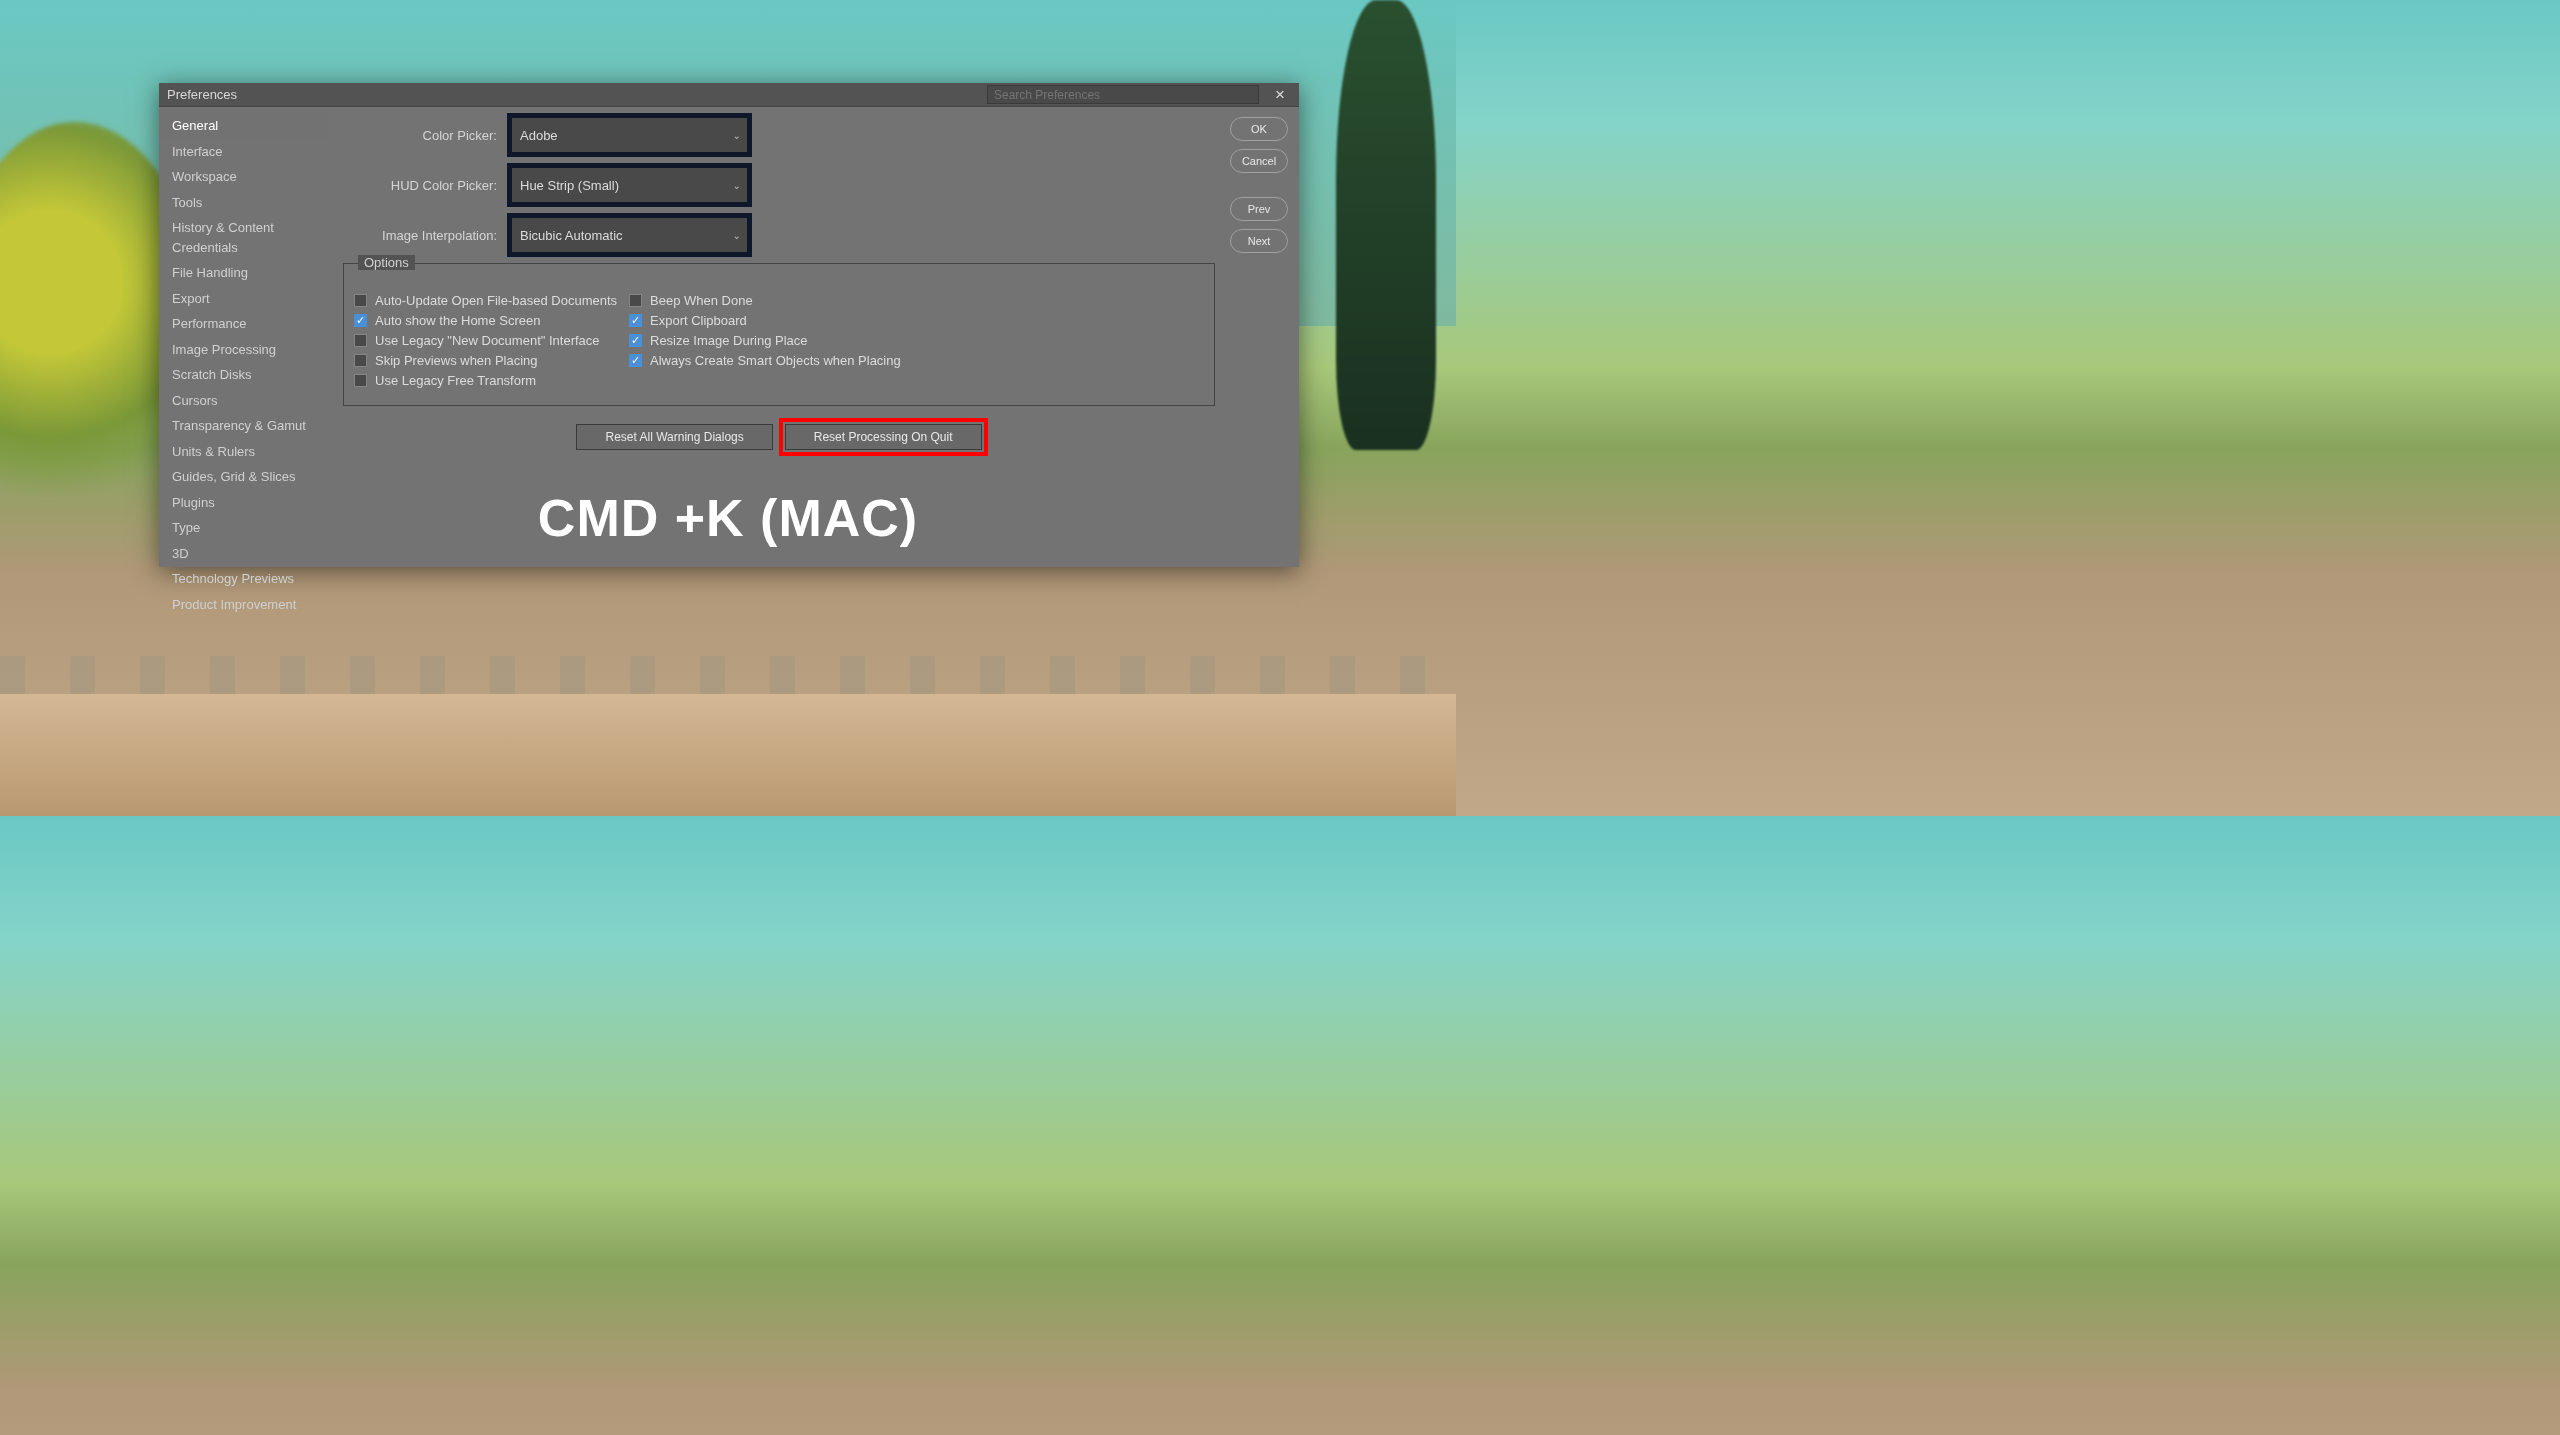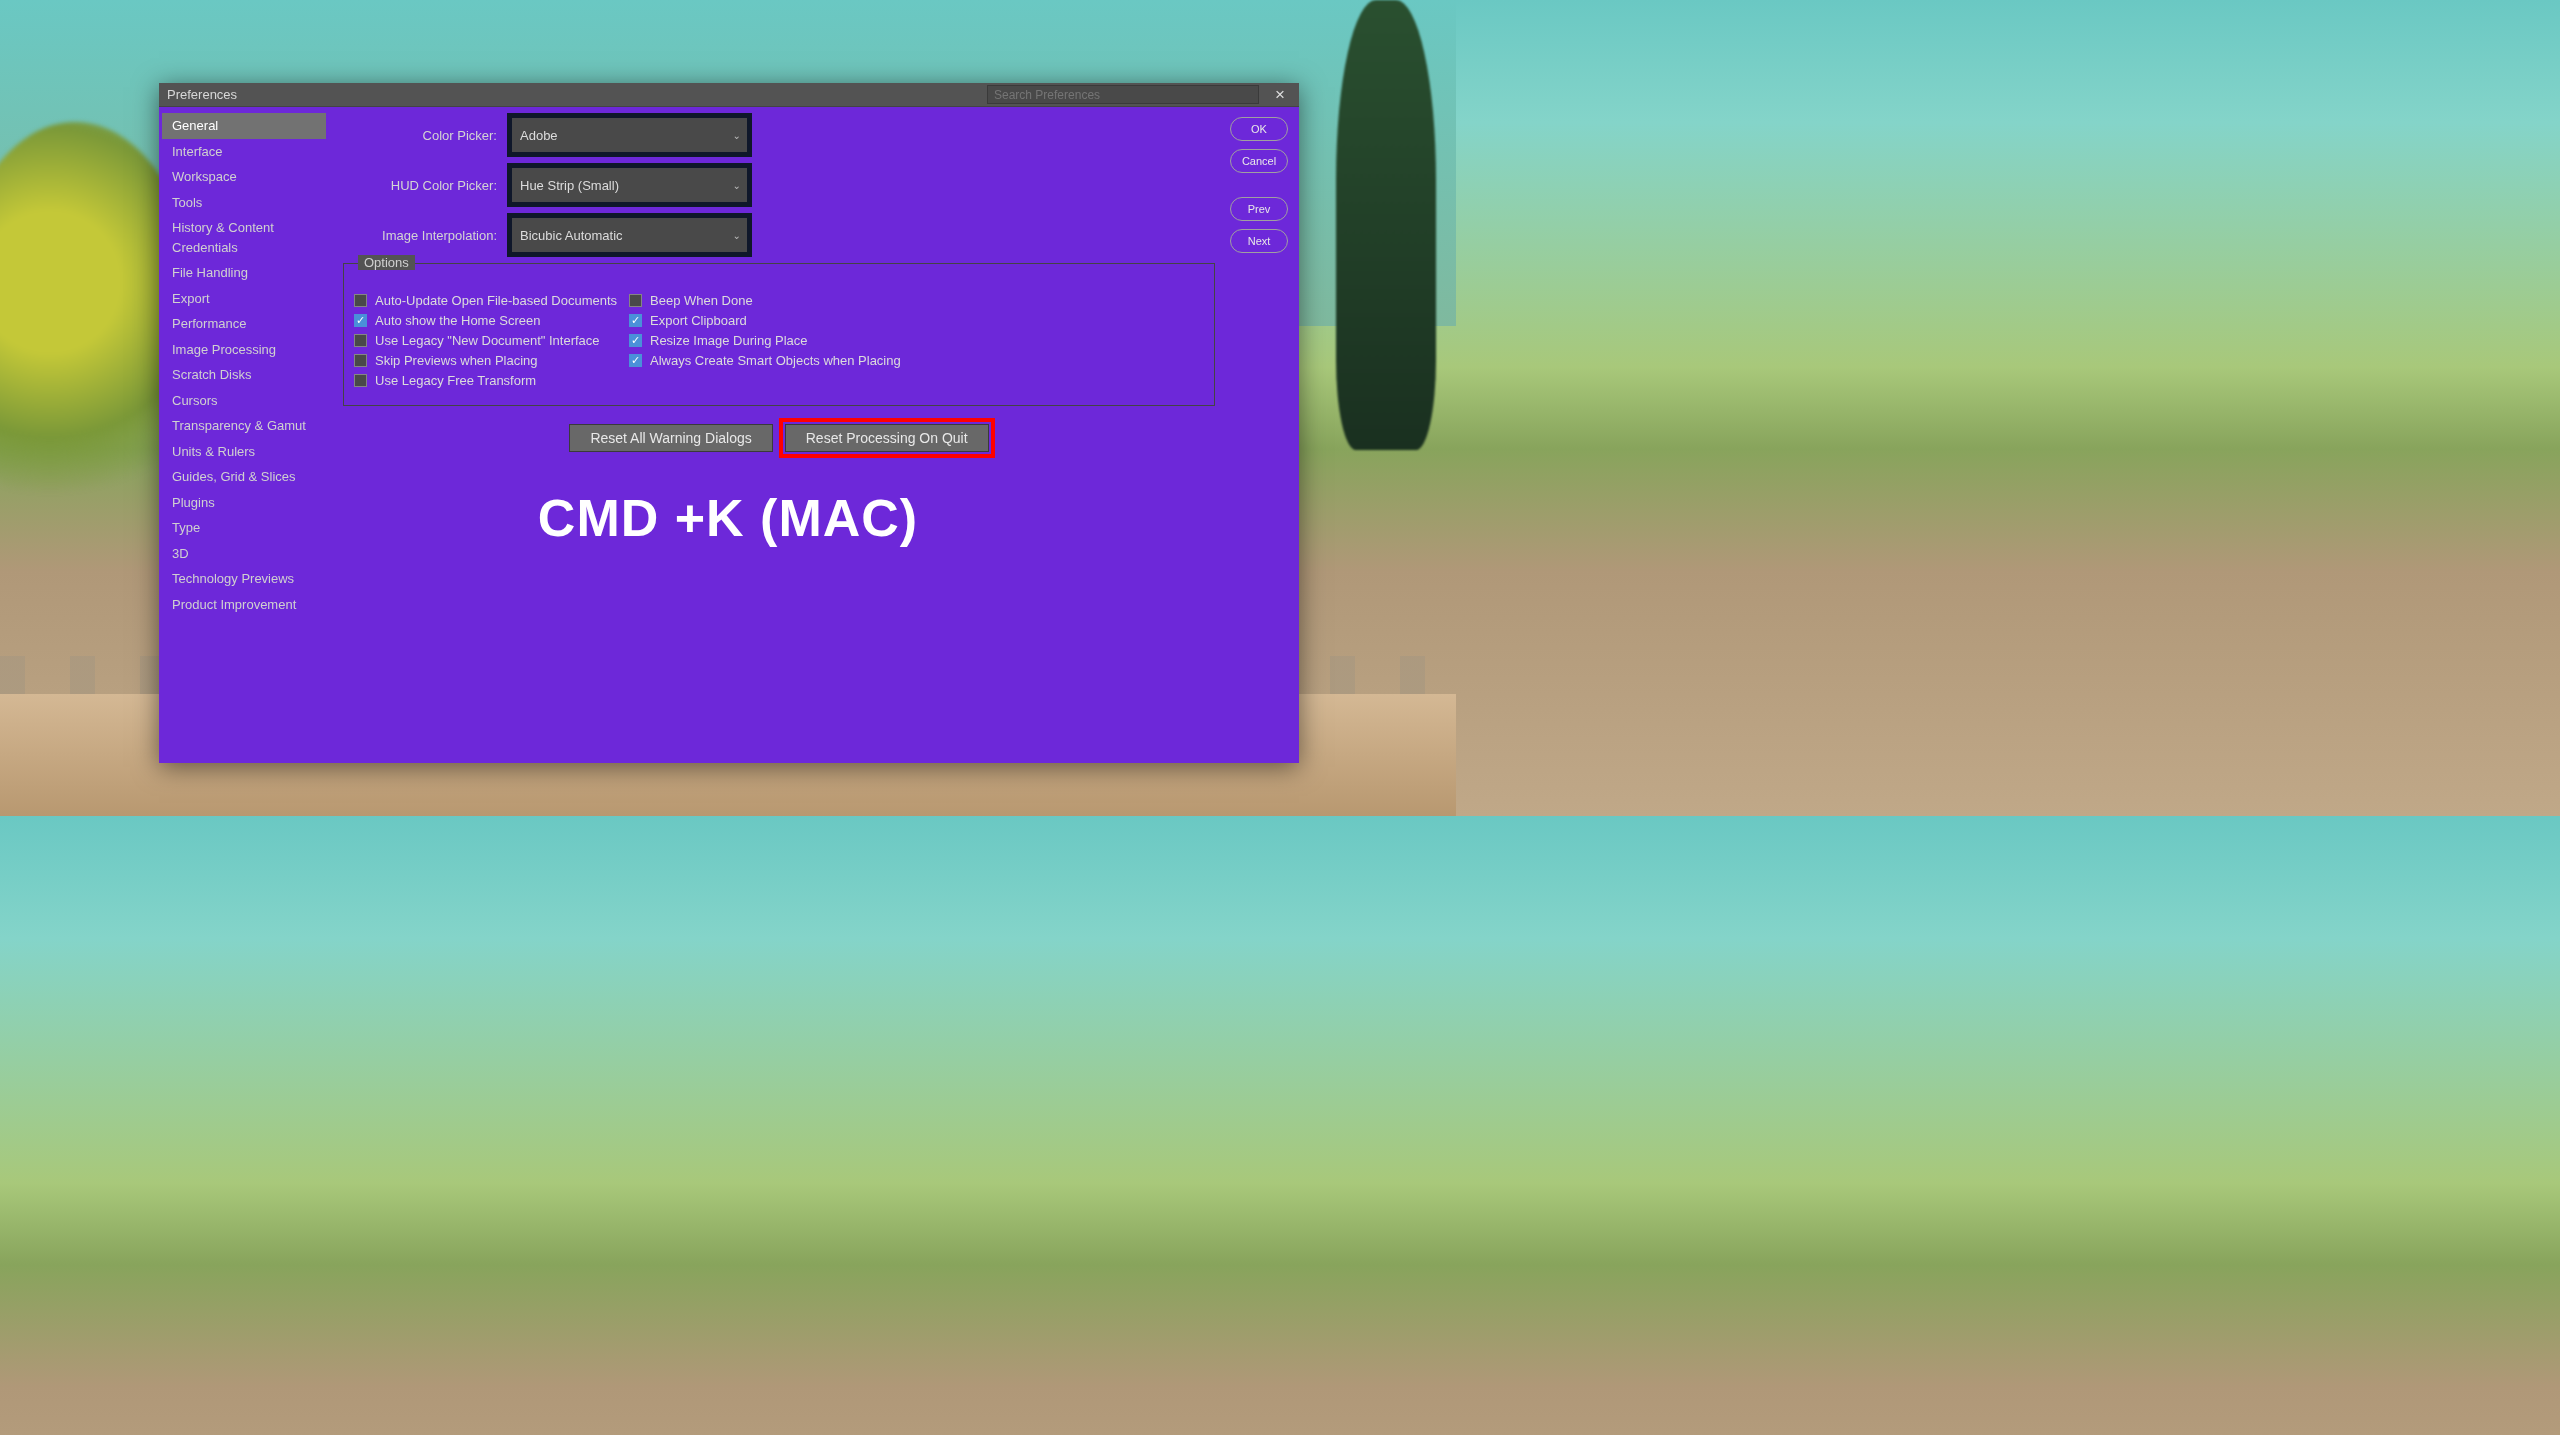--- a/index.html
+++ b/index.html
@@ -12,22 +12,22 @@
     .bg-trees { position:absolute; top:15%; left:-50px; width:250px; height:400px;
       background: radial-gradient(circle at 40% 40%, #c4c838 25%, #7a9838 55%, transparent 75%); border-radius:50%; filter:blur(2px); }
     .bg-tree-right { position:absolute; top:0%; right:20px; width:100px; height:450px;
       background: linear-gradient(#2a5030, #1a3020); border-radius:40% 40% 20% 20%; filter:blur(1px); }
     .bg-ground { position:absolute; bottom:0; left:0; right:0; height:15%;
       background: linear-gradient(#d4b894, #b89870); }
     .bg-rail { position:absolute; bottom:90px; left:0; right:0; height:70px;
       background: repeating-linear-gradient(90deg, #a89880 0 25px, transparent 25px 70px); opacity:.7; }
 
     .dialog {
-      position: absolute; left: 159px; top: 83px; width: 1140px; height: 680px;
-      background: #6d28d9; color: #dcdcdc; box-shadow: 0 4px 24px rgba(0,0,0,.5);
+      position: absolute; left: 159px; top: 83px; width: 1140px; height: 484px;
+      background: #737373; color: #dcdcdc; box-shadow: 0 4px 24px rgba(0,0,0,.5);
       font-size: 13px;
     }
     .titlebar { height: 24px; display:flex; align-items:center; padding: 0 6px; background:#535353; border-bottom:1px solid #444; }
     .titlebar .title { font-size:13px; color:#d8d8d8; margin-left:2px; }
     .search-box { margin-left:auto; width:272px; height:19px; background:#494949; border:1px solid #3a3a3a;
       color:#8a8a8a; font-size:12px; padding:1px 6px; }
     .close-icon { width:26px; text-align:center; font-size:17px; color:#ddd; cursor:pointer; margin-left:8px; }
 
     .body { display:flex; height: calc(100% - 24px); }
     .sidebar { width: 170px; padding:6px 3px; }
@@ -45,21 +45,21 @@
     .options-legend { position:absolute; top:-9px; left:14px; background:#535353; padding:0 6px; color:#d0d0d0; }
     .opt-cols { display:flex; }
     .opt-col { width:275px; padding-left:10px; }
     .opt-col:nth-child(2){ width:auto; }
     .check-row { display:flex; align-items:center; margin:5px 0; cursor:pointer; }
     .checkbox { width:13px; height:13px; border:1px solid #858585; margin-right:8px; display:flex; align-items:center; justify-content:center; background:#494949; }
     .checkbox.checked { background:#4a90d9; border-color:#4a90d9; }
     .checkbox.checked::after { content:"✓"; color:#fff; font-size:11px; line-height:1; }
 
     .btn-row { display:flex; justify-content:center; gap:12px; margin-top:18px; }
-    .gray-btn { background:#686868; border:1px solid #3a3a3a; padding:5px 20px; cursor:pointer; color:#e8e8e8; font-size:14px; }
+    .gray-btn { background:#686868; border:1px solid #3a3a3a; padding:5px 28px; cursor:pointer; color:#e8e8e8; font-size:12px; }
     .highlight-red { outline:4px solid #ff0000; outline-offset:2px; }
 
     .right-btns { width:70px; padding:10px 10px 0 0; display:flex; flex-direction:column; gap:8px; align-items:center; }
     .pill-btn { width:58px; height:24px; border:1px solid #a0a0a0; border-radius:28px; background:transparent;
       display:flex; align-items:center; justify-content:center; color:#e8e8e8; cursor:pointer; font-size:11px; }
     .pill-gap { height:8px; }
 
     .overlay-text { position:absolute; left:0; right:0; top:490px; text-align:center;
       font-weight:800; font-size:52px; color:#fff; letter-spacing:1px; line-height:1.1; pointer-events:none; }
   </style>

